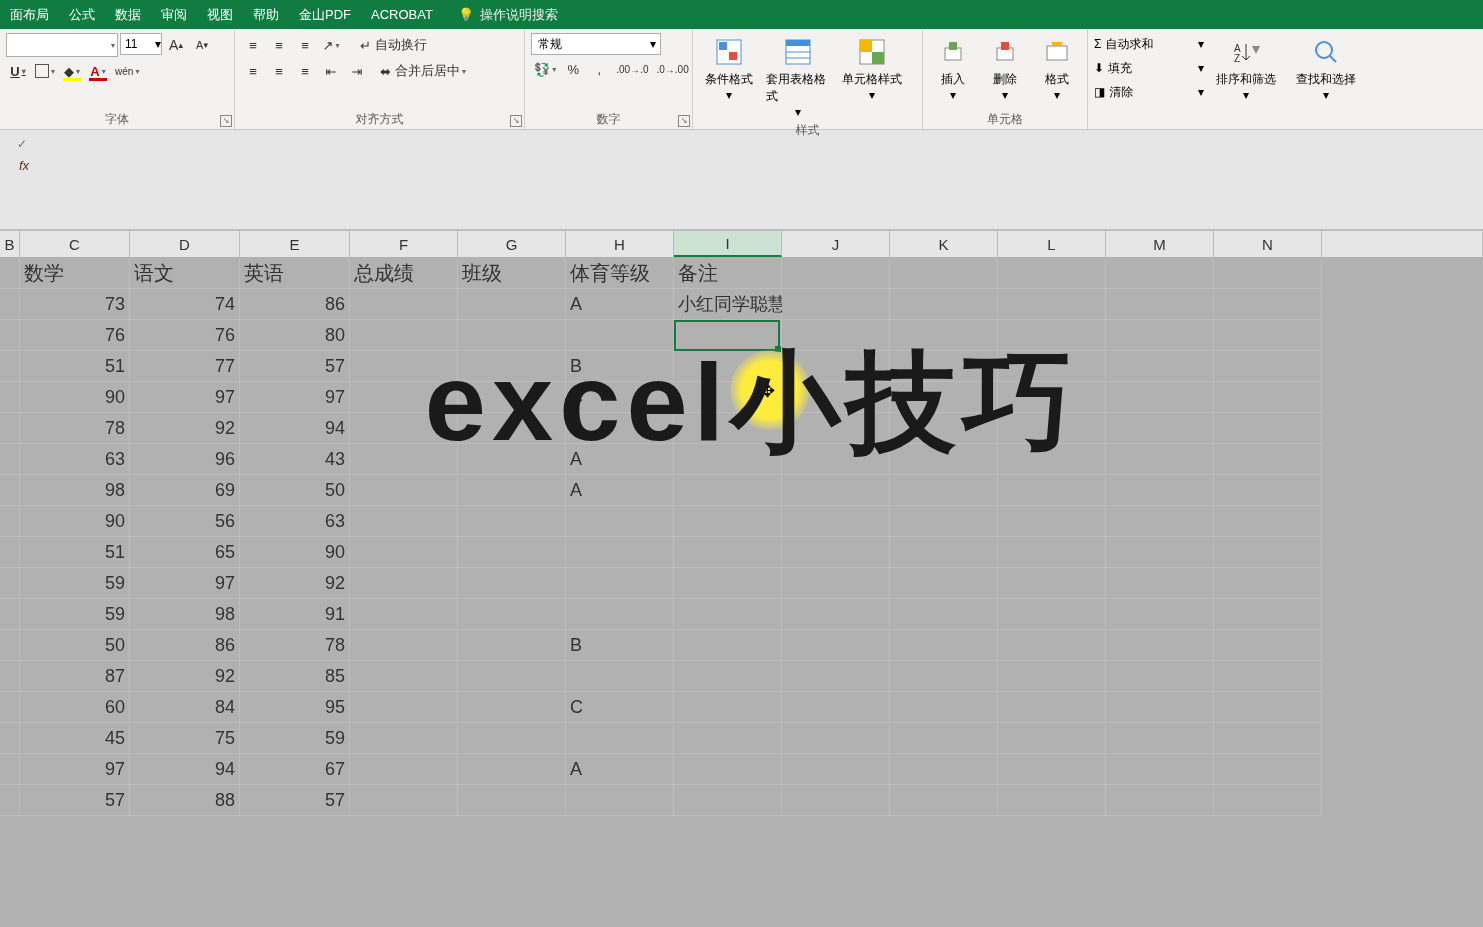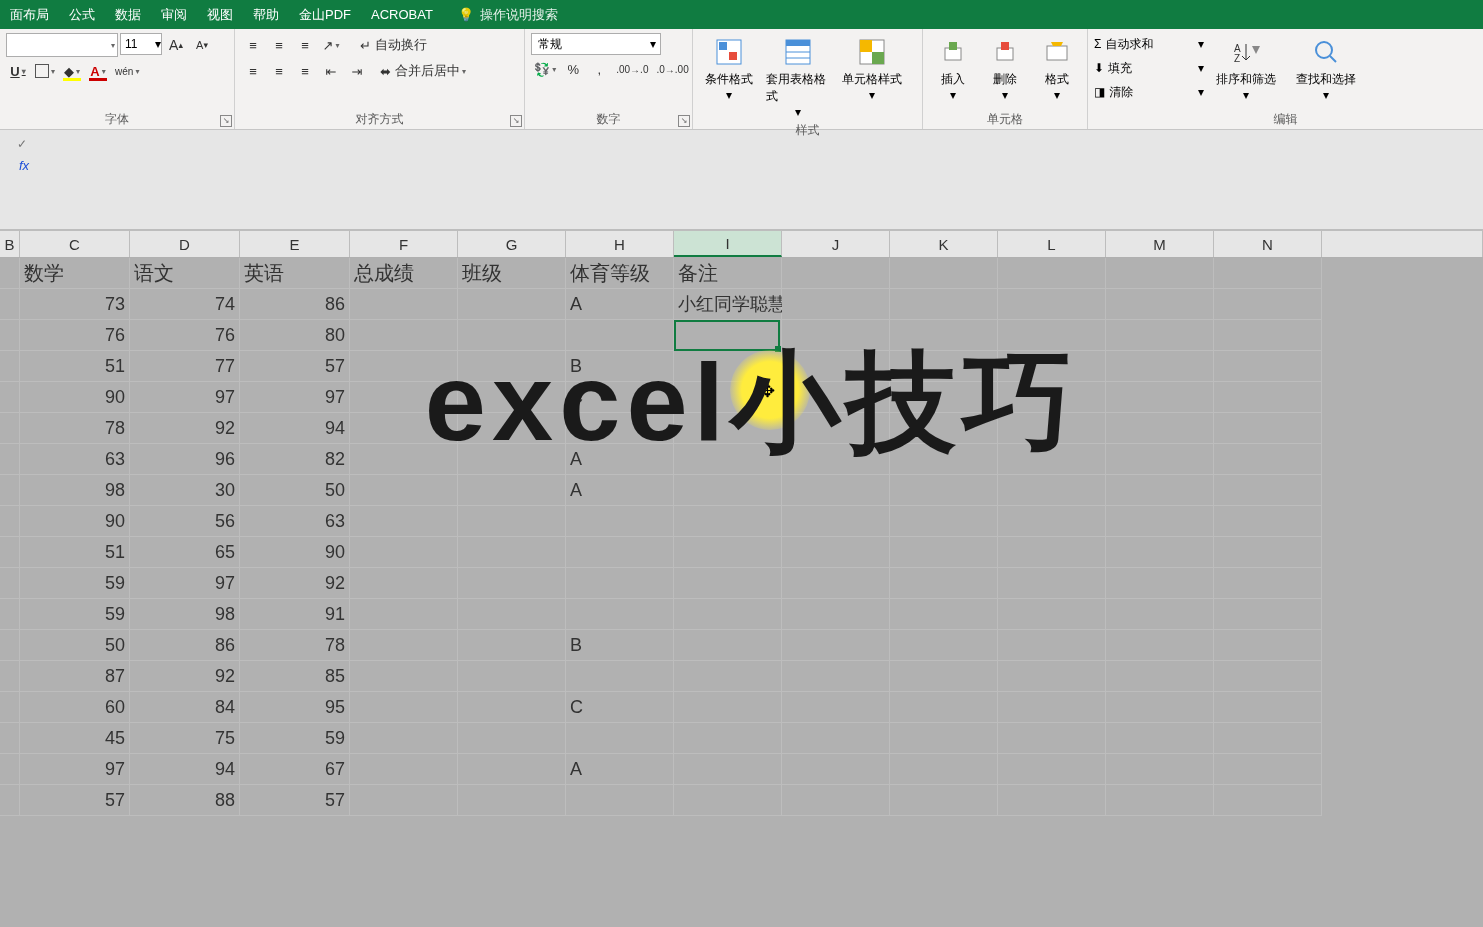--- a/index.html
+++ b/index.html
@@ -26,21 +26,21 @@
 .big-btn .ico { width: 32px; height: 32px; margin-bottom: 3px; display: flex; align-items: center; justify-content: center; }
 .font-size-box { width: 42px; height: 22px; border: 1px solid #adadad; background: #fff; font-size: 12px; display: flex; align-items: center; padding-left: 4px; }
 .nf-box { width: 130px; height: 22px; border: 1px solid #adadad; background: #fff; font-size: 12px; display: flex; align-items: center; padding-left: 6px; justify-content: space-between; padding-right: 4px; }
 .edit-list { display: flex; flex-direction: column; gap: 2px; font-size: 12px; }
 .edit-list .line { display: flex; align-items: center; gap: 4px; cursor: pointer; height: 22px; }
 
 
 .fbar { background: #e6e6e6; height: 100px; display: flex; border-bottom: 1px solid #bdbdbd; }
 .fbar-left { width: 44px; display: flex; flex-direction: column; align-items: center; padding-top: 4px; gap: 2px; }
 .fbtn { width: 20px; height: 20px; display: flex; align-items: center; justify-content: center; color: #777; font-size: 12px; }
-.fx { font-style: italic; color: #1d4ed8; font-size: 13px; margin-left: 4px; margin-top: 2px; }
+.fx { font-style: italic; color: #7f1d1d; font-size: 13px; margin-left: 4px; margin-top: 2px; }
 .fbar-right { flex: 1; background: #e6e6e6; }
 
 
 .grid-wrap { position: relative; }
 .col-headers { display: flex; height: 28px; background: #e6e6e6; border-bottom: 1px solid #b0b0b0; }
 .ch { border-right: 1px solid #bdbdbd; border-top: 1px solid #bdbdbd; text-align: center; font-size: 15px; color: #333; display: flex; align-items: center; justify-content: center; background: #e6e6e6; }
 .ch.sel { background: #cce3d4; border-bottom: 2px solid #107c41; }
 
 .rows { }
 .drow { display: flex; height: 31px; }
@@ -291,21 +291,20 @@
         <div class="ico">
             <svg width="28" height="28">
               <circle cx="12" cy="12" r="8" fill="none" stroke="#4a90d9" stroke-width="2"></circle>
               <line x1="18" y1="18" x2="24" y2="24" stroke="#4a90d9" stroke-width="2"></line>
             </svg>
           </div>
         <span>查找和选择</span>
           <span class="dd">▾</span>
       </div>
     </div>
-    <div class="group-label">编辑</div>
   </div>
 </div>
 
 <div class="fbar">
   <div class="fbar-left">
     <div class="fbtn">✓</div>
     <div style="display:flex">
         <span class="fx">fx</span>
       </div>
   </div>
@@ -417,35 +416,35 @@
         <div class="cell txt" style="width: 108px;"></div>
         <div class="cell txt" style="width: 108px;"></div>
         <div class="cell txt" style="width: 108px;"></div>
         <div class="cell txt" style="width: 108px;"></div>
         <div class="cell txt" style="width: 108px;"></div>
       </div>
       <div class="drow">
         <div class="cell txt" style="width: 20px;"></div>
         <div class="cell num" style="width: 110px;">63</div>
         <div class="cell num" style="width: 110px;">96</div>
-        <div class="cell num" style="width: 110px;">82</div>
+        <div class="cell num" style="width: 110px;">43</div>
         <div class="cell num" style="width: 108px;"></div>
         <div class="cell txt" style="width: 108px;"></div>
         <div class="cell txt" style="width: 108px;">A</div>
         <div class="cell txt" style="width: 108px;"></div>
         <div class="cell txt" style="width: 108px;"></div>
         <div class="cell txt" style="width: 108px;"></div>
         <div class="cell txt" style="width: 108px;"></div>
         <div class="cell txt" style="width: 108px;"></div>
         <div class="cell txt" style="width: 108px;"></div>
       </div>
       <div class="drow">
         <div class="cell txt" style="width: 20px;"></div>
         <div class="cell num" style="width: 110px;">98</div>
-        <div class="cell num" style="width: 110px;">30</div>
+        <div class="cell num" style="width: 110px;">69</div>
         <div class="cell num" style="width: 110px;">50</div>
         <div class="cell num" style="width: 108px;"></div>
         <div class="cell txt" style="width: 108px;"></div>
         <div class="cell txt" style="width: 108px;">A</div>
         <div class="cell txt" style="width: 108px;"></div>
         <div class="cell txt" style="width: 108px;"></div>
         <div class="cell txt" style="width: 108px;"></div>
         <div class="cell txt" style="width: 108px;"></div>
         <div class="cell txt" style="width: 108px;"></div>
         <div class="cell txt" style="width: 108px;"></div>

